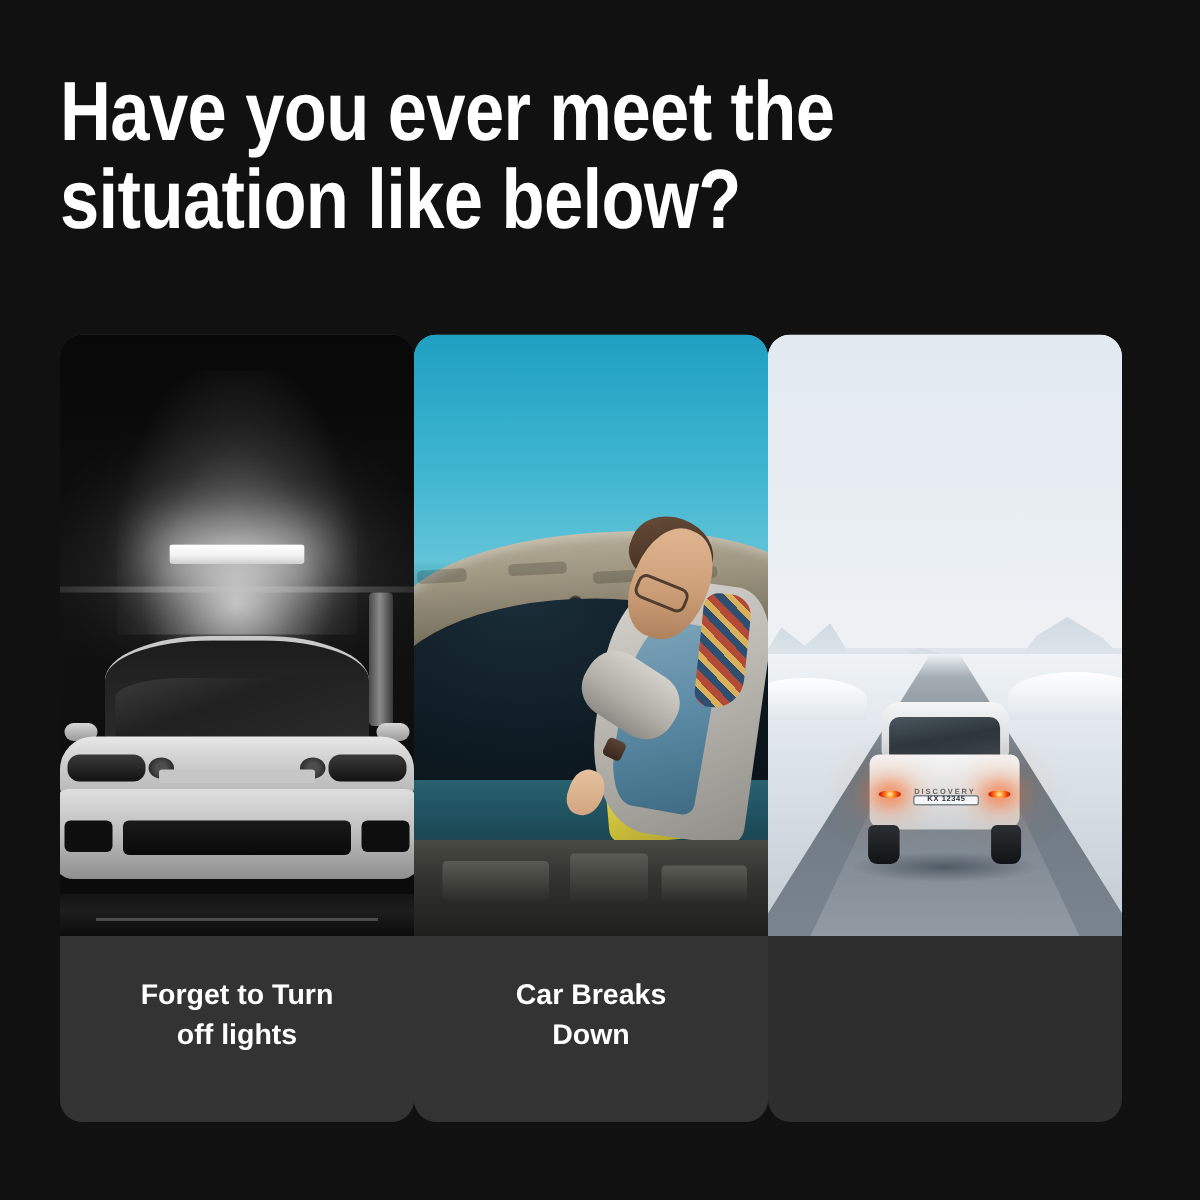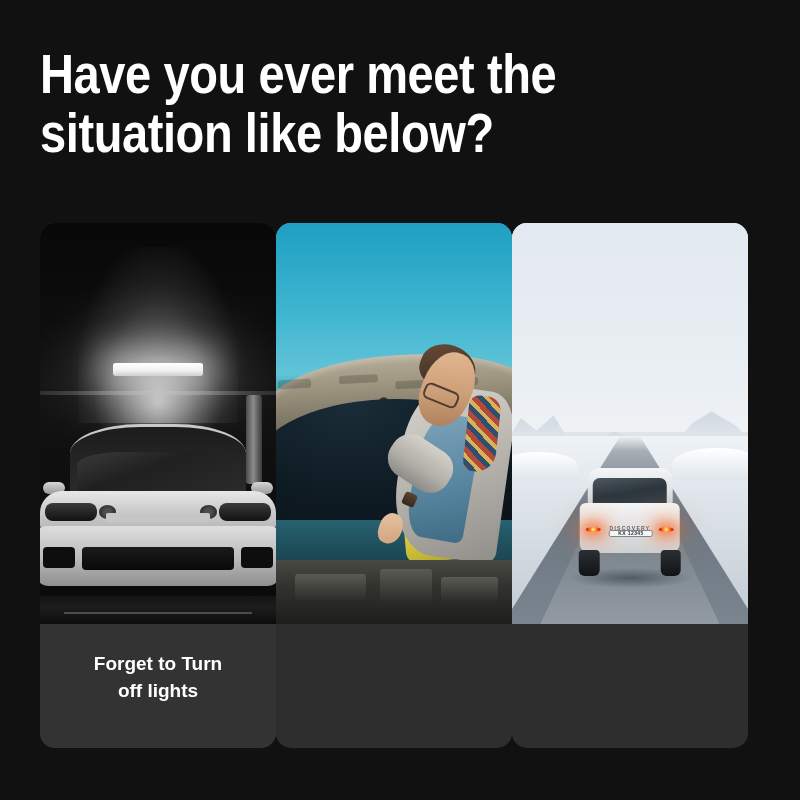--- a/index.html
+++ b/index.html
@@ -633,20 +633,24 @@
         <div class="man-watch"></div>
         <div class="man-hand"></div>
       </div>
 
       <div class="engine-bay">
         <div class="engine-part" style="left:8%;  top:22%; width:30%; height:40%;"></div>
         <div class="engine-part" style="left:44%; top:14%; width:22%; height:50%;"></div>
         <div class="engine-part" style="left:70%; top:26%; width:24%; height:38%;"></div>
       </div>
     </div>
+    <div class="card-footer">
+      <div class="card-label">Car Breaks
+Down</div>
+    </div>
   </div>
 
   <div class="card">
     <div class="card-media">
       <div class="snowscene"></div>
       <div class="sky3"></div>
 
       <div class="mountains">
         <div class="mtn" style="left:-4%; width:30%; height:74%; clip-path:polygon(0% 100%, 26% 18%, 48% 52%, 72% 10%, 100% 100%);"></div>
         <div class="mtn" style="left:30%; width:34%; height:46%; clip-path:polygon(0% 100%, 38% 28%, 66% 56%, 100% 100%);"></div>

